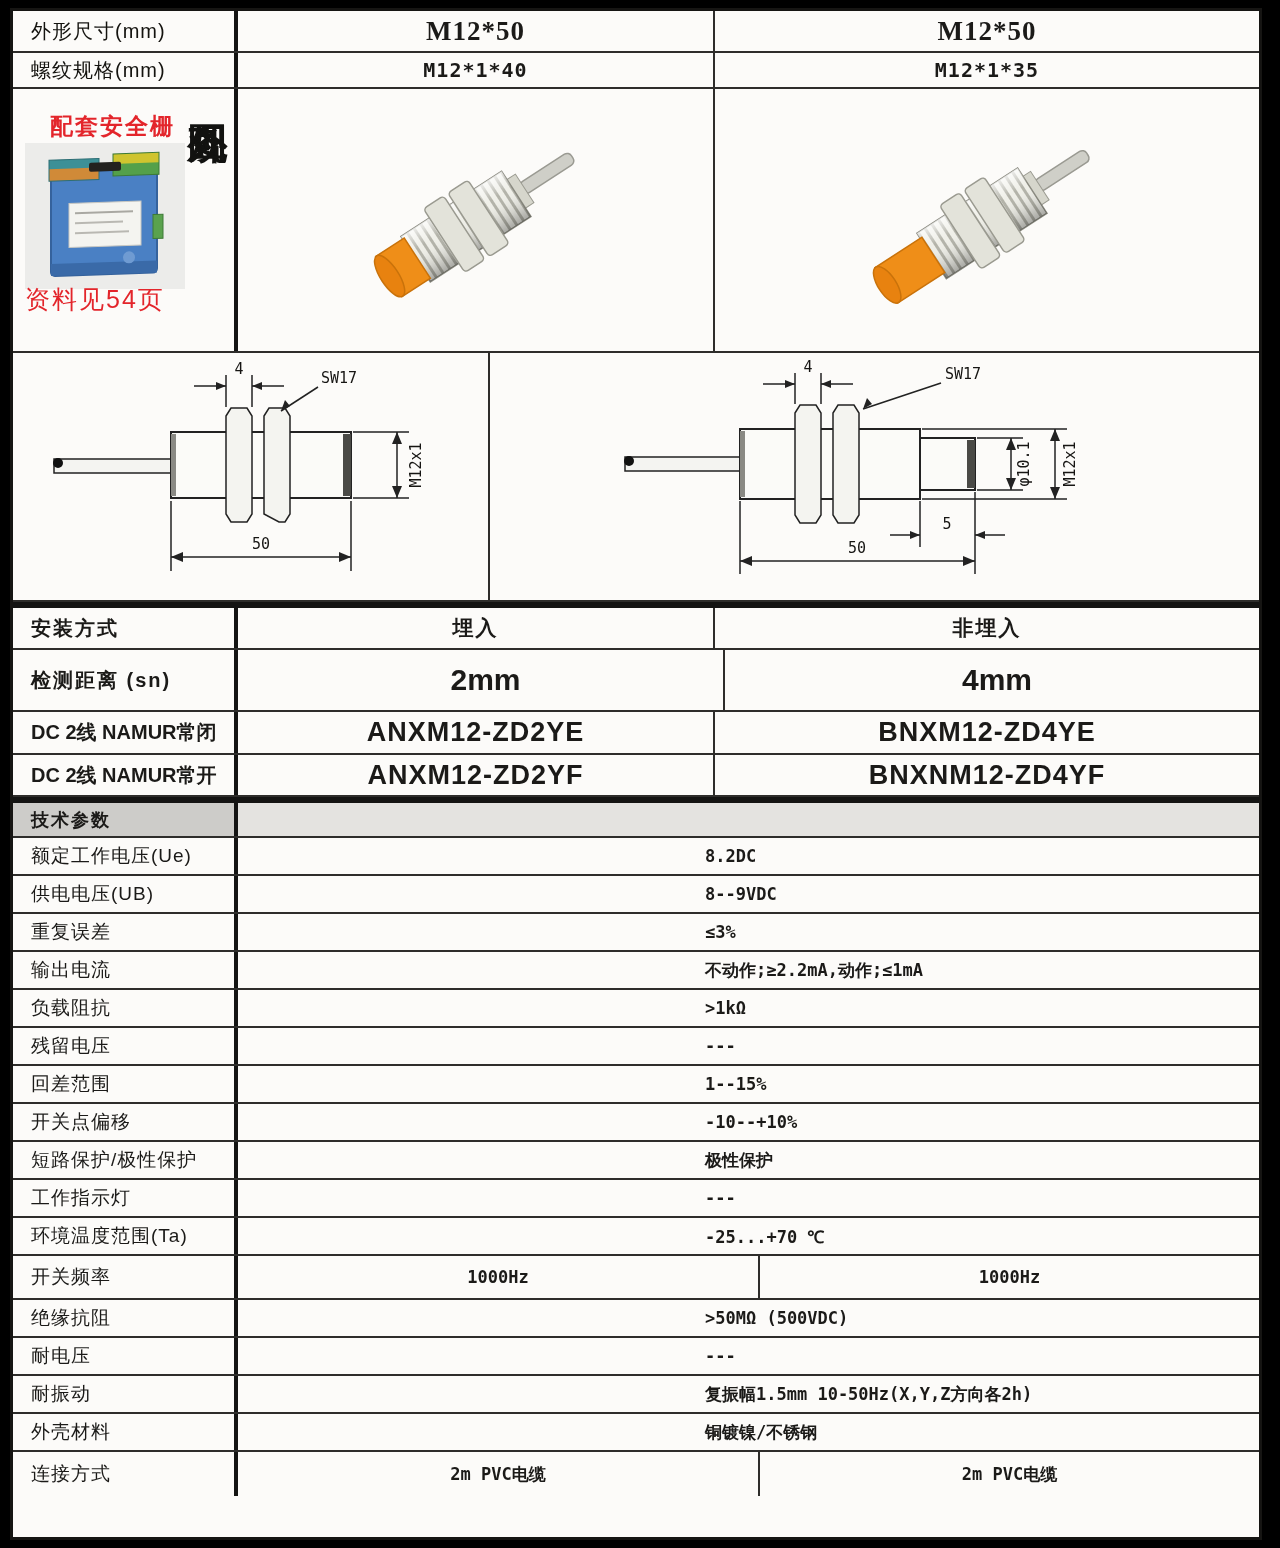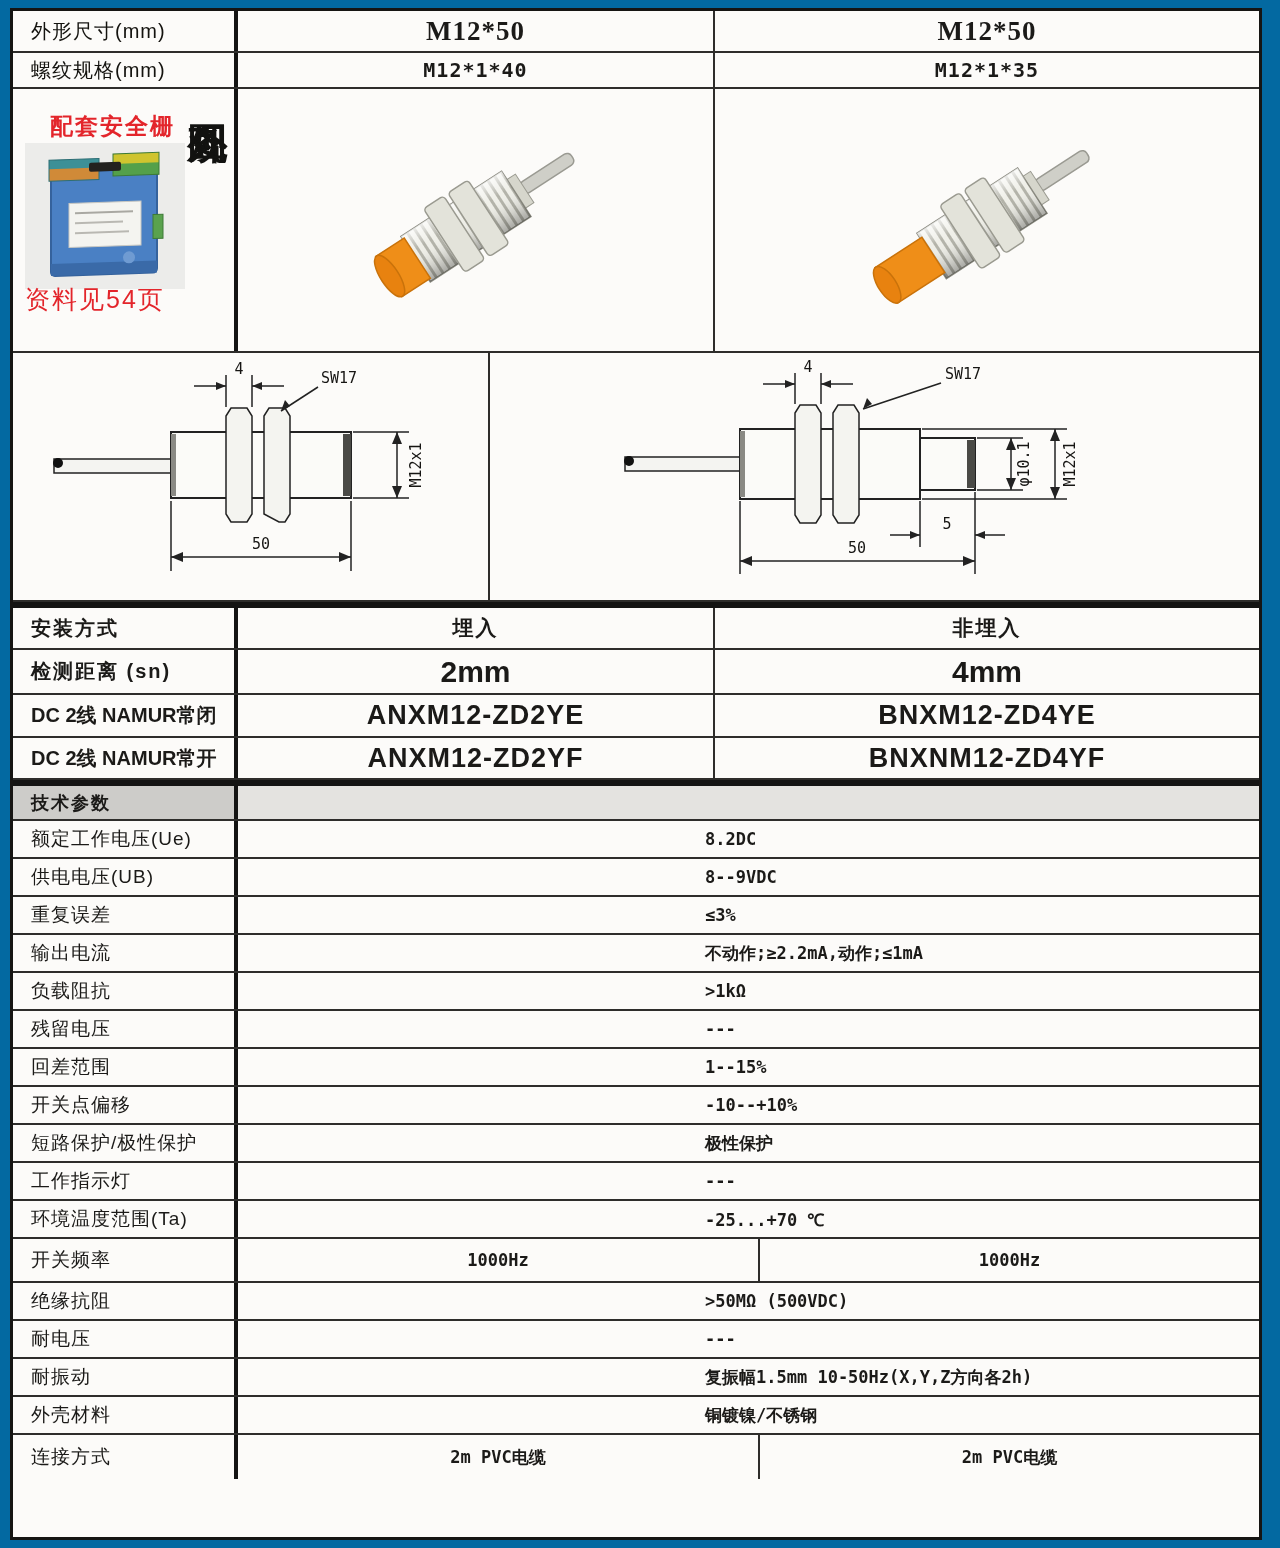--- a/index.html
+++ b/index.html
@@ -1,32 +1,32 @@
 <!DOCTYPE html>
 <html><head>
 <meta charset="utf-8">
 <style>
   * { margin:0; padding:0; box-sizing:border-box; }
   html,body { width:1280px; height:1548px; }
   body { background:#e9e8e5; font-family:"Liberation Sans","DejaVu Sans",sans-serif; color:#1b1a18; }
-  .page { position:relative; width:1280px; height:1548px; background:#0369a1; overflow:hidden; }
+  .page { position:relative; width:1280px; height:1548px; background:#000000; overflow:hidden; }
   .spec-table { position:absolute; left:10px; top:8px; width:1252px; height:1532px;
                 background:#fcfbf9; border:3px solid #161513; display:flex; flex-direction:column; }
   .row { display:flex; flex:none; border-bottom:2px solid #2e2d2b; }
   .label-cell { width:225px; flex:none; border-right:4px solid #141413; display:flex; align-items:center; padding-left:18px; }
   .col-a { width:477px; flex:none; border-right:2px solid #2e2d2b; display:flex; align-items:center; justify-content:center; }
   .col-b { flex:1; display:flex; align-items:center; justify-content:center; }
   .hr-thick { flex:none; height:6px; background:#141413; }
 
   .r-top1 { height:42px; }
   .r-top2 { height:36px; }
   .r-appear { height:264px; }
   .r-dim { height:249px; }
   .r-mount { height:42px; }
-  .r-dist { height:45px; }
+  .r-dist { height:62px;gap:10px; }
   .r-namur { height:43px; }
   .r-namur2 { height:42px; }
   .r-techhead { height:35px; }
   .trow { height:38px; }
   .trow.split { height:44px; }
   .trow:last-child { border-bottom:none; }
 
   .lbl { font-size:20px; color:#14130f; letter-spacing:1px; }
   .lbl-brush { font-size:20px; font-weight:700; letter-spacing:2px; }
   .serif-val { font-family:"Liberation Serif","DejaVu Serif",serif; font-weight:700; font-size:27px; letter-spacing:1px; }

